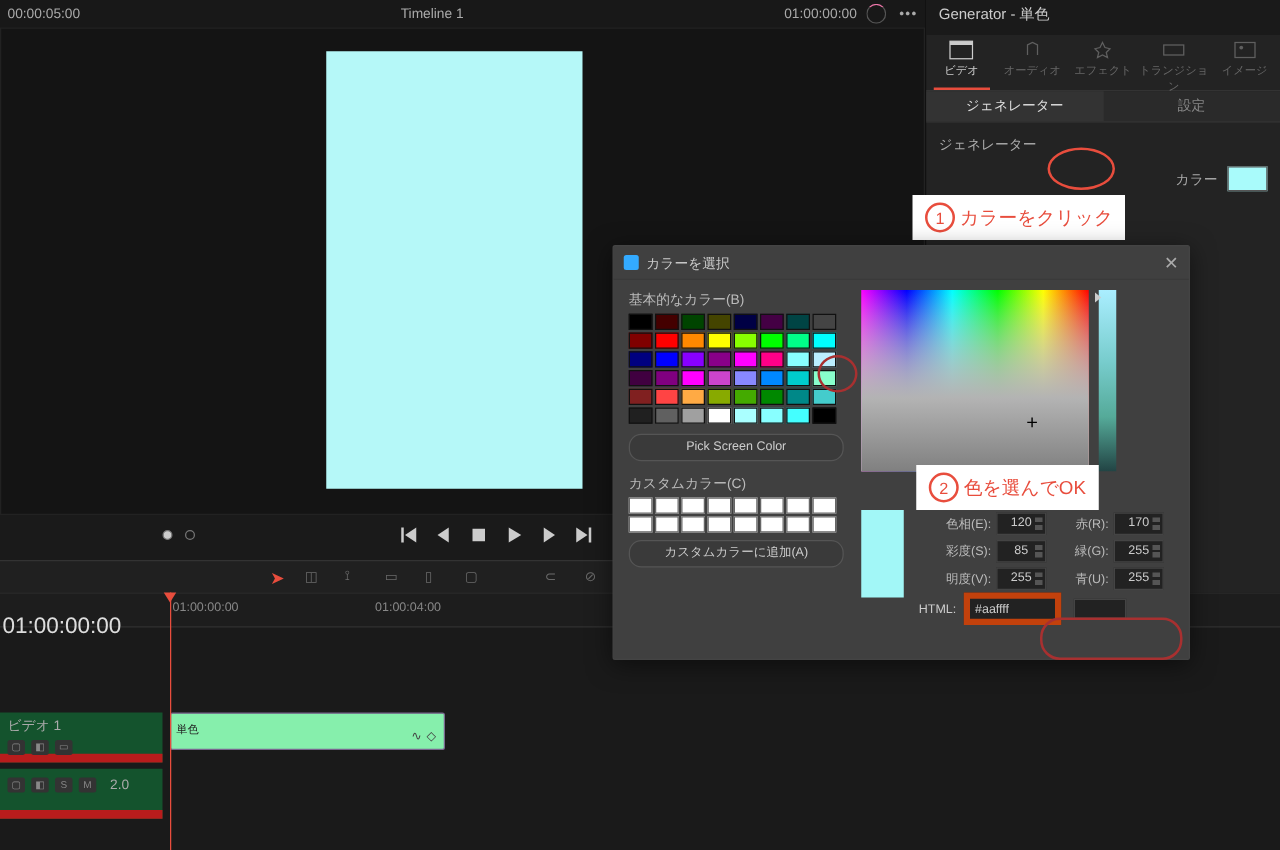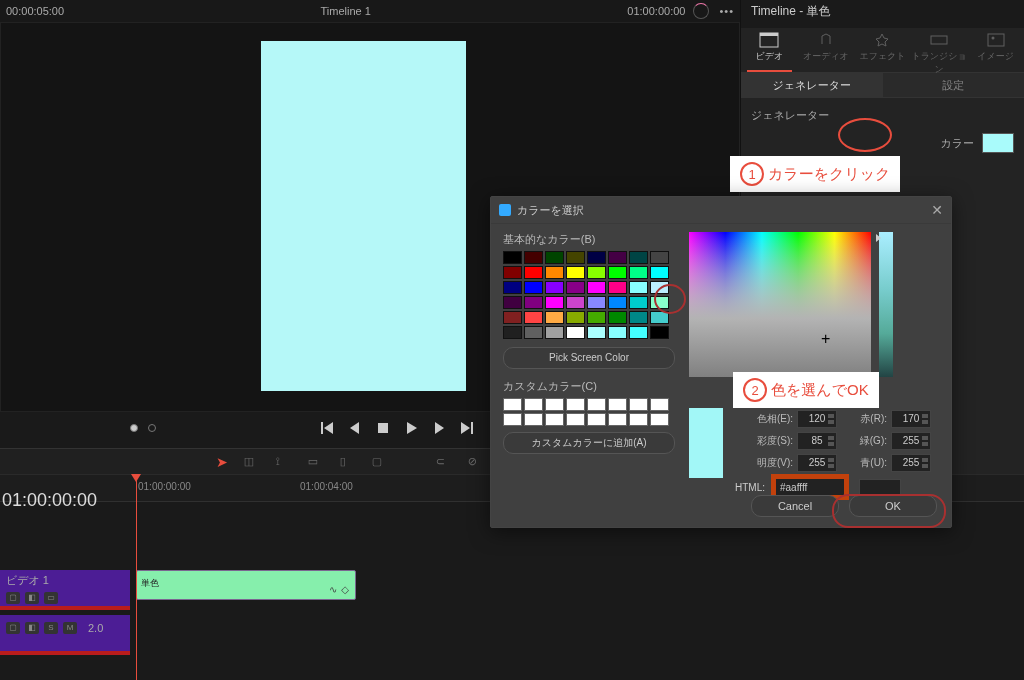--- a/index.html
+++ b/index.html
@@ -18,21 +18,21 @@
 .loop{width:16px;height:12px;border:1.5px solid #888;border-radius:4px;margin-left:70px}
 .toolbar{position:absolute;left:0;top:448px;width:1024px;height:26px;background:#202020;border-top:1px solid #333;display:flex;align-items:center;padding:0 10px;box-sizing:border-box;gap:16px;color:#999}
 .toolbar .cursor{color:#e84d3d;font-size:14px}
 .ticn{width:16px;height:14px;opacity:.6}
 .tl-ruler{position:absolute;left:0;top:474px;width:1024px;height:26px;background:#1d1d1d;border-top:1px solid #2a2a2a;border-bottom:1px solid #303030}
 .big-tc{position:absolute;left:2px;top:490px;color:#ddd;font-size:18px;font-weight:300;z-index:5}
 .rlabel{position:absolute;top:6px;font-size:10px;color:#888}
 .playhead{position:absolute;left:136px;top:474px;width:1px;height:206px;background:#e84d3d;z-index:6}
 .playhead::before{content:"";position:absolute;left:-5px;top:0;border:5px solid transparent;border-top:8px solid #e84d3d}
 .tracks{position:absolute;left:0;top:530px;width:1024px;height:150px;background:#1a1a1a}
-.thead{position:absolute;left:0;width:130px;height:40px;background:#4c1d95;border-bottom:4px solid #b91c1c;padding:3px 6px;box-sizing:border-box;color:#aaa}
+.thead{position:absolute;left:0;width:130px;height:40px;background:#14532d;border-bottom:7px solid #b91c1c;padding:3px 6px;box-sizing:border-box;color:#aaa}
 .thead .ctrls{display:flex;gap:5px;margin-top:4px}
 .cc{width:14px;height:12px;background:#333;border-radius:2px;font-size:8px;text-align:center;line-height:12px;color:#888}
 .thead.v1{top:40px}
 .thead.a1{top:85px}
 .clip{position:absolute;left:136px;top:570px;width:214px;height:28px;background:#86efac;border:1px solid #7a6790;border-radius:2px;font-size:9px;color:#222;padding-left:4px;line-height:24px}
 .clip .wav{position:absolute;right:6px;top:7px;font-size:10px;color:#444;display:flex;gap:4px}
 
 
 .insp{position:absolute;left:740px;top:0;right:0;height:474px;background:#232323;border-left:1px solid #111}
 .insp-title{height:22px;background:#1a1a1a;color:#ccc;padding:3px 10px;font-size:12px}
@@ -174,21 +174,21 @@
 </div>
 <div class="clip">
   <span>単色</span>
   <span class="wav">
       <span>∿</span>
       <span>◇</span>
     </span>
 </div>
 
 <div class="insp">
-  <div class="insp-title">Timeline - 単色</div>
+  <div class="insp-title">Generator - 単色</div>
   <div class="insp-tabs">
     <div class="itab act"><svg class="ic" viewBox="0 0 20 16">
           <rect x="1" y="1" width="18" height="14" fill="none" stroke="#ccc"></rect>
           <rect x="1" y="1" width="18" height="3" fill="#ccc"></rect>
         </svg><span>ビデオ</span></div>
     <div class="itab"><svg class="ic" viewBox="0 0 20 16">
           <path d="M6 12V4l4-2 4 2v8" fill="none" stroke="#888"></path>
         </svg><span>オーディオ</span></div>
     <div class="itab"><svg class="ic" viewBox="0 0 20 16">
           <path d="M10 2l2 4 4 1-3 3 1 4-4-2-4 2 1-4-3-3 4-1z" fill="none" stroke="#888"></path>
@@ -325,20 +325,16 @@
         <span class="lab">青(U):</span>
           <span class="val">255</span>
       </div>
       <div class="htmlrow">
         <span>HTML:</span>
         <input value="#aaffff" style="">
         <span style="width:40px;height:14px;background:#222;border:1px solid #444;margin-left:4px"></span>
       </div>
     </div>
   </div>
-  <div class="dlg-btns">
-    <div class="dbtn">Cancel</div>
-    <div class="dbtn">OK</div>
-  </div>
 </div>
 
 <div class="scribble" style="left:654px;top:284px;width:28px;height:26px"></div>
 <div class="scribble" style="left:832px;top:494px;width:110px;height:30px;border-radius:16px"></div>
 
 </body></html>

